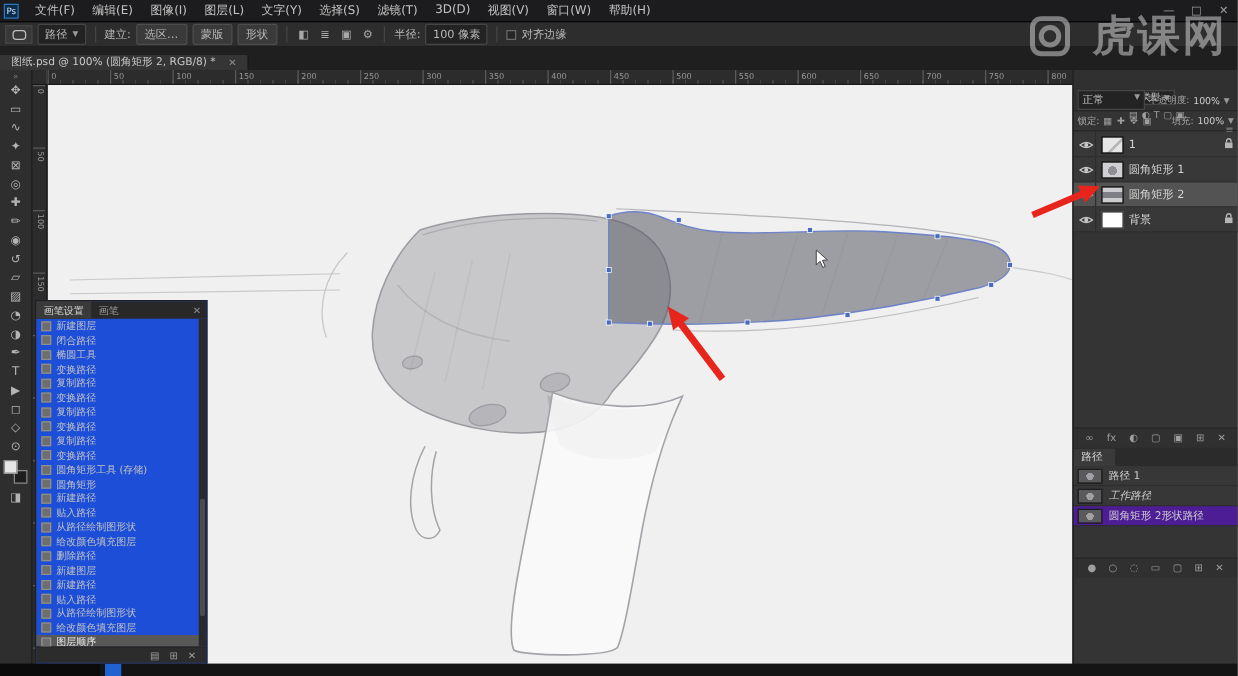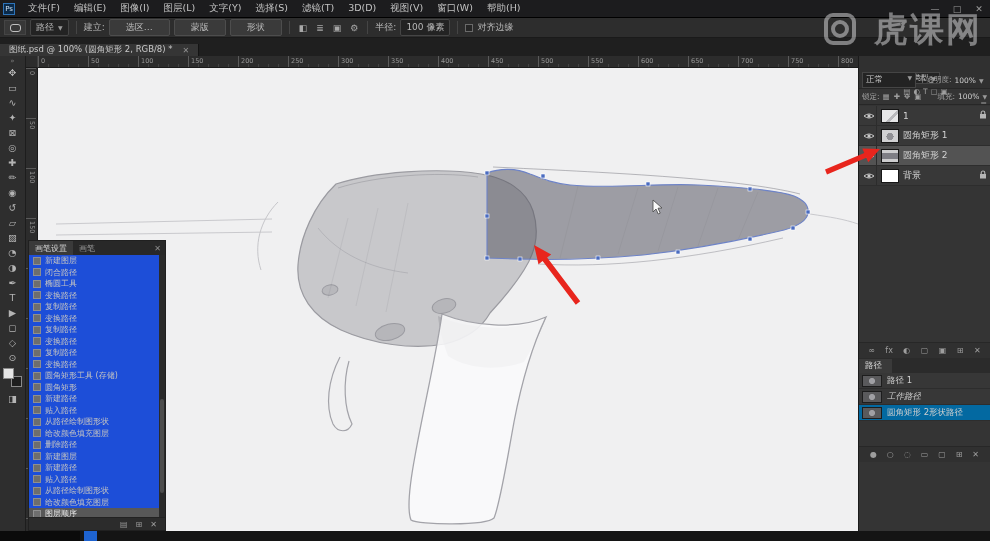--- a/index.html
+++ b/index.html
@@ -16,21 +16,21 @@
   .win-controls { margin-left:auto; display:flex; }
   .win-btn { width:22px; text-align:center; font-size:9px; color:#9a9a9a; }
 
   
   .optionsbar { position:absolute; top:18px; left:0; right:0; height:20px; background:#2d2d2d; border-bottom:1px solid #1a1a1a;
                 display:flex; align-items:center; gap:4px; padding-left:4px; font-size:9px; color:#b8b8b8; z-index:10; }
   .opt-toolicon { width:22px; height:15px; border:1px solid #454545; background:#383838; display:flex; align-items:center; justify-content:center; }
   .opt-toolicon .rr { width:11px; height:8px; border:1px solid #c0c0c0; border-radius:3px; }
   .opt-well { background:#232323; border:1px solid #454545; padding:1px 5px; display:flex; align-items:center; gap:4px; border-radius:2px; }
   .caret { font-size:6px; color:#9a9a9a; }
-  .opt-btn { background:#3a3a3a; border:1px solid #4d4d4d; padding:1px 16px; border-radius:2px; }
+  .opt-btn { background:#3a3a3a; border:1px solid #4d4d4d; padding:1px 6px; border-radius:2px; }
   .opt-divider { width:1px; height:13px; background:#454545; margin:0 3px; }
   .opt-icon { font-size:9px; color:#a8a8a8; padding:0 2px; }
   .opt-check { width:8px; height:8px; border:1px solid #6a6a6a; background:#262626; }
 
   
   .tabbar { position:absolute; top:38px; left:0; right:0; height:18px; background:#1f1f1f; display:flex; align-items:flex-end; z-index:10; }
   .doc-tab { background:#353535; color:#c9c9c9; font-size:8.5px; display:flex; align-items:center; gap:10px;
              padding:0 9px; border-right:1px solid #141414; }
   .tab-close { color:#8f8f8f; font-size:8px; }
 
@@ -91,21 +91,21 @@
   .row-lock { margin-left:auto; flex:none; }
 
   .layers-footer { position:absolute; top:286px; left:0; right:0; height:16px; border-top:1px solid #272727;
                    display:flex; align-items:center; justify-content:space-around; padding:0 4px; background:#303030; }
   .lf-ic { font-size:8px; color:#9e9e9e; font-style:normal; }
 
   .paths-header { position:absolute; top:302px; left:0; right:0; height:15px; background:#2b2b2b; display:flex; align-items:flex-end; }
   .paths-tab { background:#3a3a3a; color:#d6d6d6; font-size:8.5px; padding:1px 10px 1px 6px; }
   .paths-list { position:absolute; top:317px; left:0; right:0; }
   .path-row { height:16px; display:flex; align-items:center; gap:5px; padding:0 3px; border-bottom:1px solid #2d2d2d; background:#373737; }
-  .path-row.selected { background:#0369a1; }
+  .path-row.selected { background:#4c1d95; }
   .path-thumb { width:20px; height:12px; border:1px solid #1d1d1d; background:radial-gradient(circle at 50% 50%, #a0a0a4 0 28%, #5a5a5c 29%); flex:none; }
   .path-name { font-size:8.5px; color:#cfcfcf; white-space:nowrap; overflow:hidden; }
   .path-row .italic { font-style:italic; }
   .paths-footer { position:absolute; top:390px; left:0; right:0; height:16px; border-top:1px solid #272727;
                   display:flex; align-items:center; justify-content:space-around; padding:0 6px; background:#303030; }
 
   
   .history-panel { position:absolute; left:28px; top:240px; bottom:10px; width:138px; background:#1d4ed8; border:1px solid #202020;
                    z-index:20; display:flex; flex-direction:column; }
   .hp-header { height:14px; background:#282828; display:flex; align-items:stretch; font-size:8px; flex:none; }

